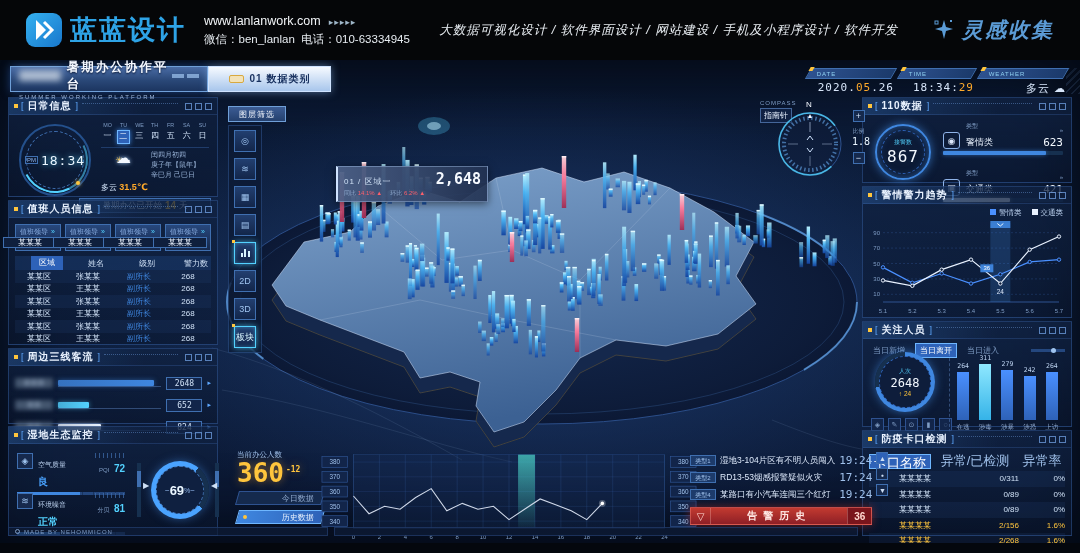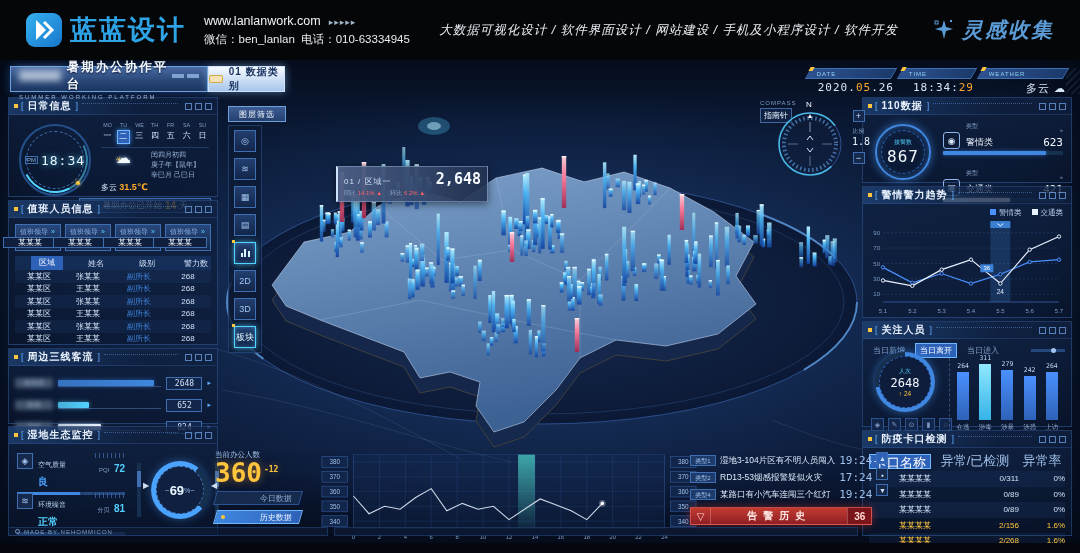--- a/index.html
+++ b/index.html
@@ -36,21 +36,21 @@
     background:linear-gradient(180deg,#4a6ca6 0%,#2a4878 55%,#1c3560 100%);
     display:flex;flex-direction:column;justify-content:center;padding:0 8px;z-index:5;
     box-shadow:0 0 8px rgba(40,90,170,.6);}
   .tp-row{display:flex;align-items:center;}
   .tp-blur{width:46px;height:11px;background:#c3cfdf;opacity:.85;filter:blur(3px);margin-right:6px;}
   .tp-title{font-size:12.5px;font-weight:bold;color:#f4f8ff;letter-spacing:2px;text-shadow:0 1px 2px #0a1630;}
   .tp-dash{margin-left:auto;display:flex;gap:3px;}
   .tp-dash i{width:12px;height:4px;background:#9fc4ef;opacity:.7;}
   .tp-sub{font-size:6px;color:#9ab4d8;letter-spacing:2px;margin-top:1px;}
   .tabs{left:208px;top:6px;display:flex;z-index:5;}
-  .tab{height:26px;width:77px;display:flex;align-items:center;justify-content:center;gap:6px;
+  .tab{height:26px;width:123px;display:flex;align-items:center;justify-content:center;gap:6px;
     font-size:10px;letter-spacing:1px;border:1px solid rgba(80,130,210,.4);cursor:pointer;
     background:linear-gradient(180deg,#27447a,#142950);color:#92accf;}
   .tab.active{background:linear-gradient(180deg,#f6faff,#a8c6ec);color:#17305e;font-weight:bold;
     border-color:#cfe3ff;box-shadow:0 0 8px rgba(150,200,255,.5);}
   .tab-ico{width:15px;height:8px;border:1px solid #d8a93f;background:#f2e2b8;border-radius:2px;}
   .plate{top:8px;height:26px;z-index:5;}
   .plate-cap{height:11px;border:1px solid #3f6fb0;background:linear-gradient(90deg,#2e5290,#1b3a6b);
     transform:skewX(-30deg);display:flex;align-items:center;padding:0 8px;position:relative;}
   .plate-cap::before{content:'';position:absolute;left:-2px;top:-2px;width:4px;height:4px;background:#ffc53d;}
   .plate-label{transform:skewX(30deg);font-size:6px;letter-spacing:1px;color:#8fd0f0;}
@@ -1205,21 +1205,21 @@
         <path d="M32 8 L34 4 L36 8 Z" fill="#f4f8ff"></path>
       </svg>
       <div class="cz">
         <div class="zb">+</div>
         <div class="zl">比例</div>
         <div class="zv mono">1.8</div>
         <div class="zb">−</div>
       </div>
     </div>
 
-    <div class="abs" style="left:215px;top:390px;width:92px;z-index:5;">
+    <div class="abs" style="left:237px;top:390px;width:92px;z-index:5;">
       <div class="office-label">当前办公人数</div>
       <div class="office-num mono"><span>360</span><sup>-12</sup></div>
       <div class="obtn">
           <span>今日数据</span>
         </div>
       <div class="obtn active">
           <span>历史数据</span>
         </div>
     </div>
     <svg id="office-svg" class="abs" style="left:318px;top:388px;z-index:5;" width="382" height="96" viewBox="0 0 388 96">

